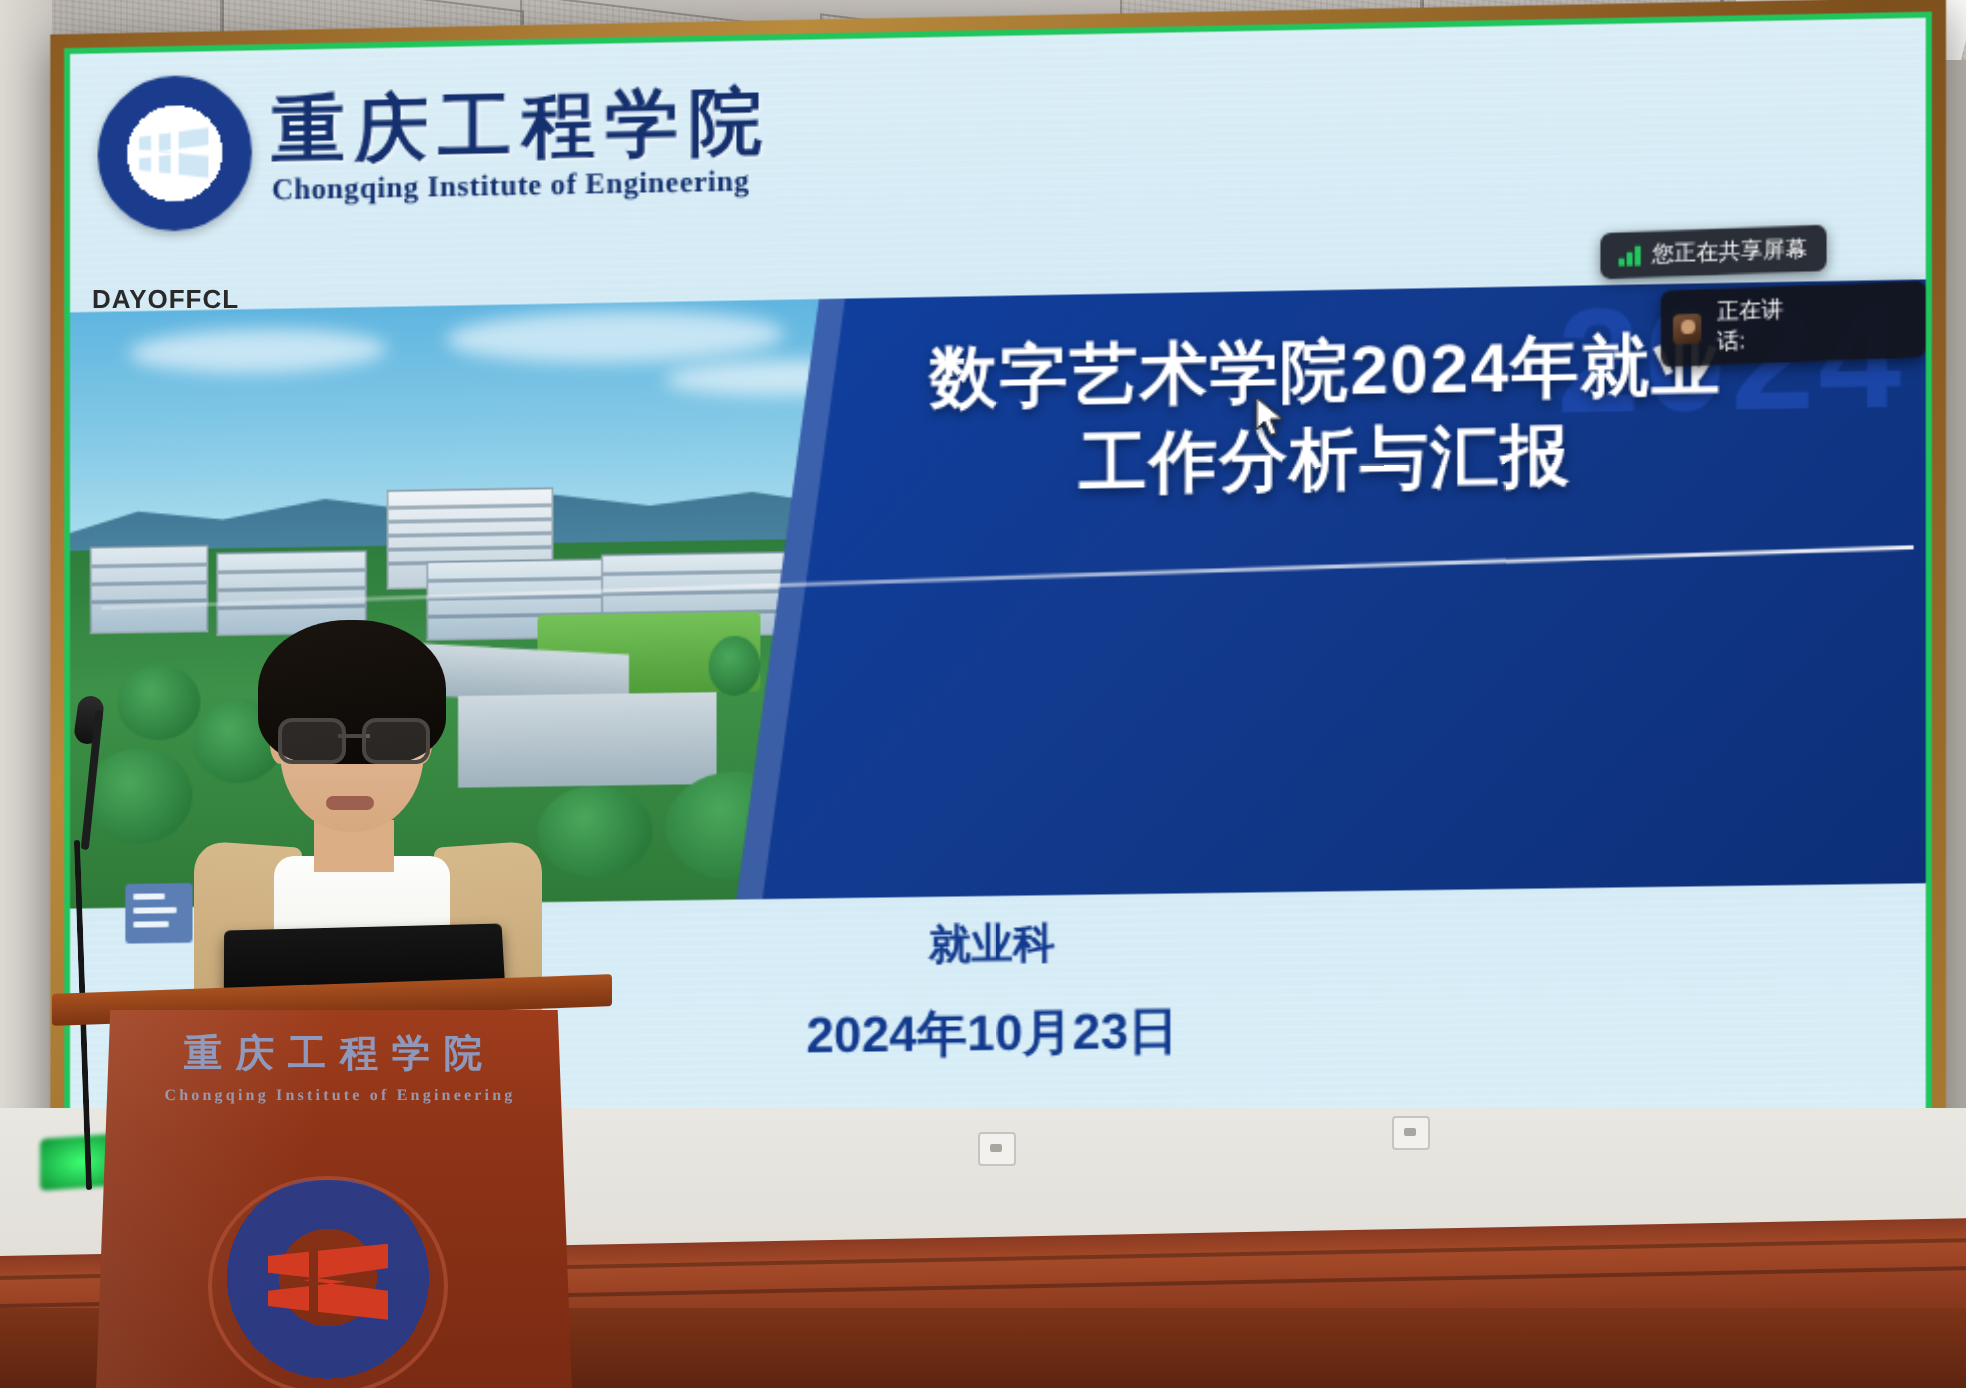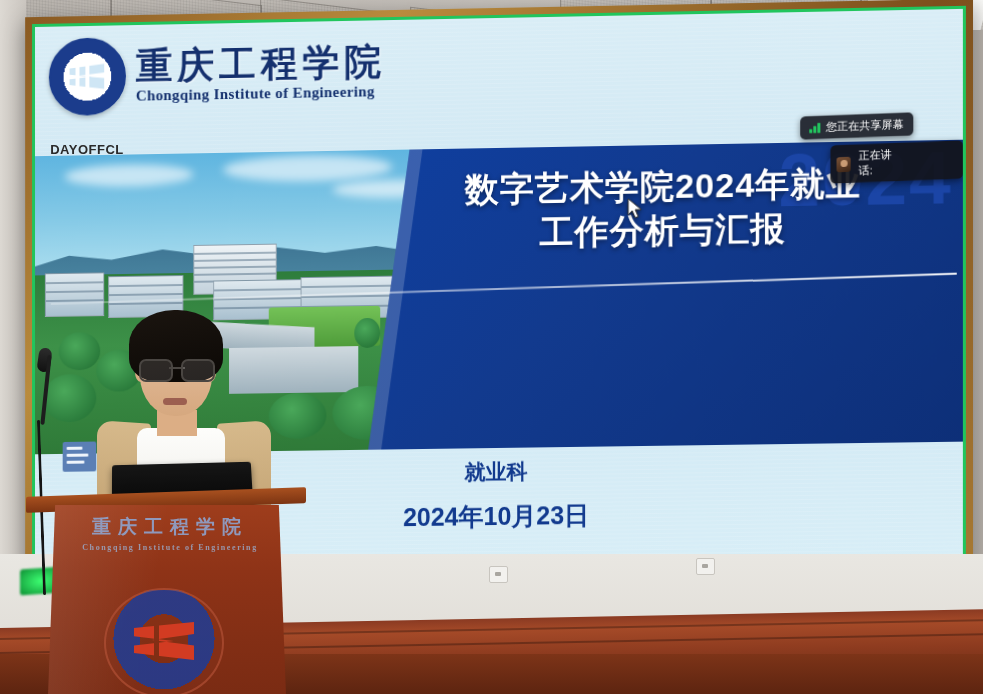--- a/index.html
+++ b/index.html
@@ -141,21 +141,21 @@
   .ear.l{left:40px;} .ear.r{left:110px;}
   .glasses{position:absolute;left:44px;top:49px;width:76px;height:20px;}
   .glasses .lens{position:absolute;top:0;width:30px;height:19px;border:2px solid #4a4642;border-radius:7px;
     background:rgba(255,255,255,.12);}
   .glasses .lens.l{left:0;} .glasses .lens.r{right:0;}
   .glasses .bridge{position:absolute;left:30px;top:8px;width:16px;height:2px;background:#4a4642;}
   .mouth{position:absolute;left:68px;top:88px;width:24px;height:7px;border-radius:4px;background:#9c5f50;}
   .neck{position:absolute;left:62px;top:100px;width:40px;height:26px;background:#dcae85;}
   .shirt{position:absolute;left:42px;top:118px;width:88px;height:112px;border-radius:10px 10px 0 0;
     background:linear-gradient(180deg,#fdfdfb,#e9e7e1);}
-  .shirt-text{position:absolute;left:46px;top:142px;width:82px;text-align:center;
+  .shirt-text{position:absolute;left:46px;top:142px;width:82px;text-align:left;
     font-size:13px;font-weight:bold;color:#2a2a2a;letter-spacing:.5px;overflow:hidden;white-space:nowrap;}
   .cardigan{position:absolute;top:112px;width:54px;height:120px;
     background:linear-gradient(180deg,#d6b98b,#bf9f6f);}
   .cardigan.l{left:2px;border-radius:16px 4px 0 0;transform:skewY(4deg);}
   .cardigan.r{left:122px;border-radius:4px 16px 0 0;transform:skewY(-4deg);}
 
   .mic-stand{position:absolute;left:44px;top:355px;width:4px;height:70px;background:#1d1d1d;
     transform:rotate(6deg);border-radius:2px;}
   .mic-head{position:absolute;left:38px;top:348px;width:13px;height:24px;border-radius:7px;
     background:linear-gradient(180deg,#2c2c2c,#111);transform:rotate(8deg);}

